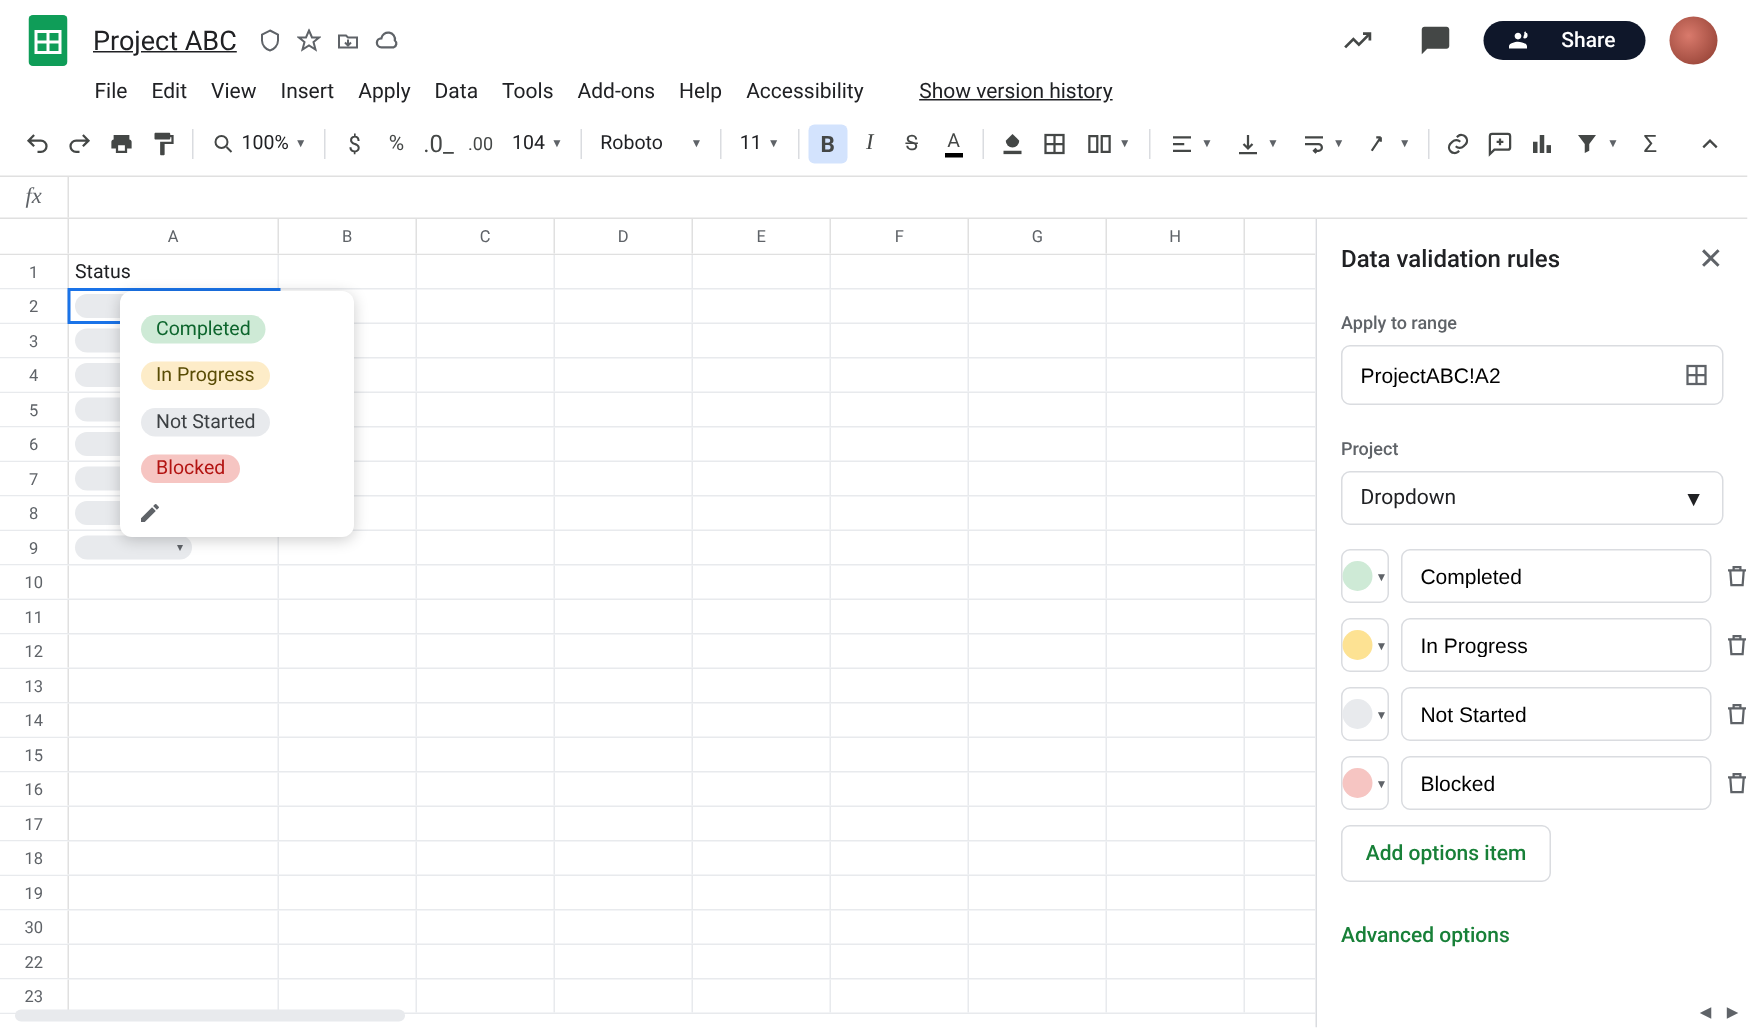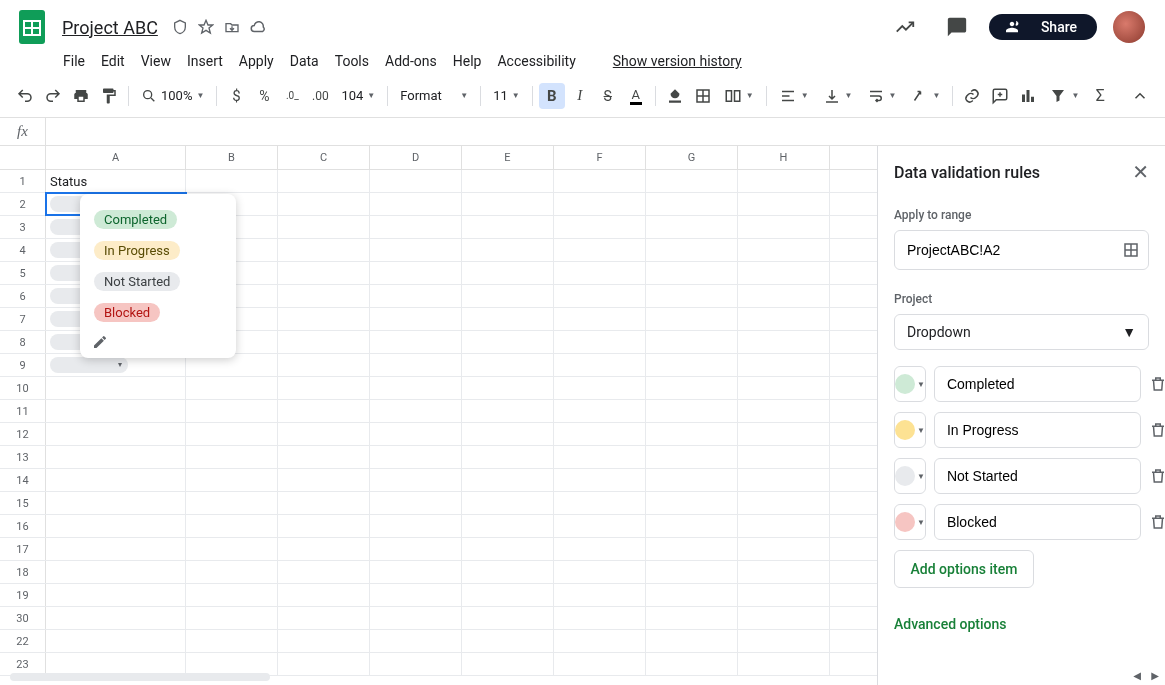--- a/index.html
+++ b/index.html
@@ -185,29 +185,29 @@
       <svg width="16" height="16" viewBox="0 0 24 24" fill="none" stroke="#444746" stroke-width="2">
         <circle cx="10" cy="10" r="6"></circle>
         <path d="M15 15 L20 20"></path>
       </svg>
       <span>100%</span>
       <span class="caret">▼</span>
     </div>
   <div class="tb-sep"></div>
   <div class="tb-btn" style="font-size:15px;">$</div>
   <div class="tb-btn" style="font-size:14px;">%</div>
-  <div class="tb-btn" style="font-size:10px;text-align:right;">.0_</div>
+  <div class="tb-btn" style="font-size:16px;text-align:right;">.0_</div>
   <div class="tb-btn" style="font-size:12px;">.00</div>
   <div class="tb-dd">
       <span>104</span>
       <span class="caret">▼</span>
     </div>
   <div class="tb-sep"></div>
   <div class="tb-dd" style="min-width:80px;">
-      <span>Format</span>
+      <span>Roboto</span>
       <span class="caret" style="margin-left:auto;">▼</span>
     </div>
   <div class="tb-sep"></div>
   <div class="tb-dd">
       <span>11</span>
       <span class="caret">▼</span>
     </div>
   <div class="tb-sep"></div>
   <div class="tb-btn active" style="font-weight:700;font-size:15px;">B</div>
   <div class="tb-btn" style="font-style:italic;font-family:serif;font-size:15px;">I</div>

